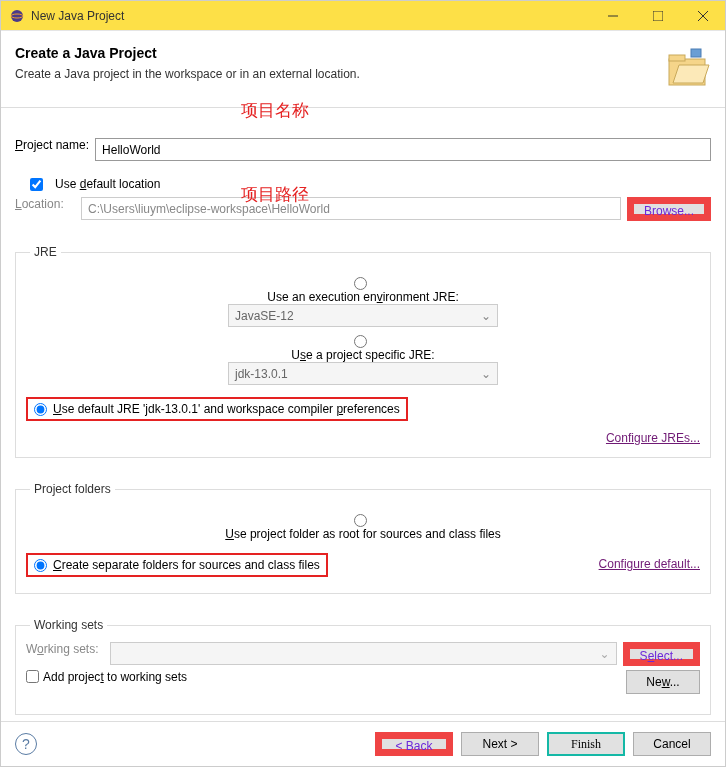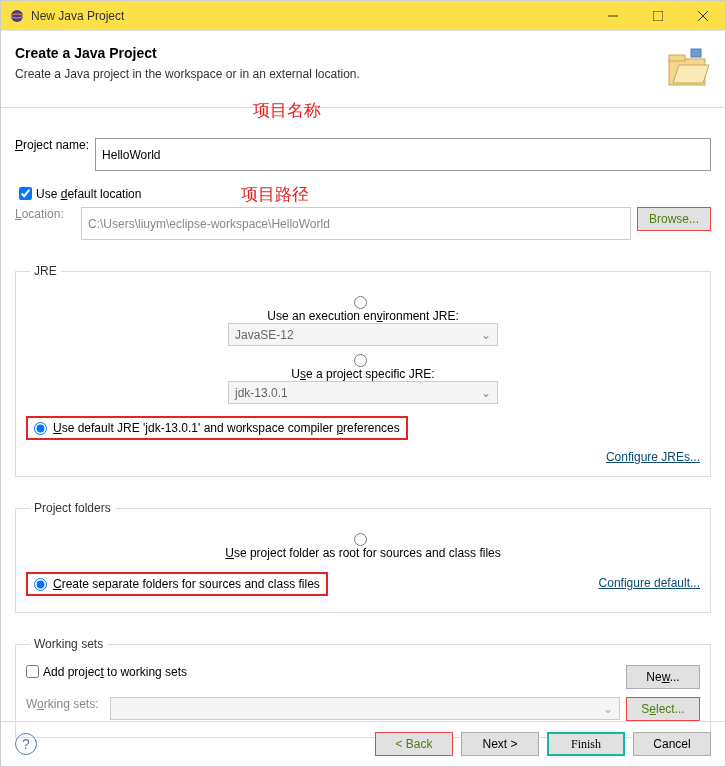--- a/index.html
+++ b/index.html
@@ -16,41 +16,41 @@
 .header-desc { color: #333; }
 .header-icon { width: 48px; height: 48px; }
 
 .content { padding: 10px 14px 0 14px; }
 
 .annotation { color: #e52222; font-size: 17px; position: absolute; font-family: "Microsoft YaHei", sans-serif; }
 
 .row { display: flex; align-items: flex-start; margin-bottom: 4px; }
 .form-label { margin-right: 6px; }
 .underline { text-decoration: underline; }
-.text-input { flex: 1; height: 33px; padding: 2px 6px; border: 1px solid #999; background: #fff; }
+.text-input { flex: 1; height: 23px; padding: 2px 6px; border: 1px solid #999; background: #fff; }
 .text-input:disabled { background: #fff; color: #888; border: 1px solid #ccc; }
 
-.checkbox-row { display: flex; align-items: flex-start; margin: 16px 0 6px 4px; }
+.checkbox-row { display: flex; align-items: flex-end; margin: 16px 0 6px 15px; gap: 8px; }
 .checkbox-row input { margin-right: 4px; }
 
 .btn { min-width: 74px; height: 24px; background: #e1e1e1; border: 1px solid #adadad; cursor: pointer; padding: 0 10px; }
-.btn:disabled { color: #4d7c0f; background: #e1e1e1; border: 1px solid #ef4444; cursor: default; }
+.btn:disabled { color: #6d28d9; background: #e1e1e1; border: 7px solid #ef4444; cursor: default; }
 .btn-primary { border: 2px solid #14b8a6; font-family: Liberation Serif, serif; }
 
 fieldset { border: 1px solid #ddd; margin-top: 24px; padding: 10px 10px 12px 10px; position: relative; }
 fieldset legend { padding: 0 4px; color: #333; margin-left: 4px; }
 
 .radio-row { display: flex; align-items: center; margin: 8px 0; flex-direction: column; }
 .radio-row input[type="radio"] { margin-right: 6px; }
 .radio-label { flex: 1; }
 .combo { width: 270px; height: 23px; border: 1px solid #ccc; background: #f5f5f5; color: #666; padding: 0 6px; display: flex; align-items: center; justify-content: space-between; }
 .combo:after { content: "⌄"; color: #888; }
 
 .link-right { text-align: right; margin-top: 6px; }
-.link { color: #0c4a6e; text-decoration: underline; cursor: pointer; }
+.link { color: #701a75; text-decoration: underline; cursor: pointer; }
 
 .highlight-box { border: 2px solid #e52222; padding: 3px 6px; display: inline-flex; align-items: center; margin: 4px 0; }
 .highlight-box input[type="radio"] { margin-right: 6px; }
 
 .footer { position: absolute; bottom: 0; left: 0; right: 0; border-top: 1px solid #ddd; padding: 10px 14px; display: flex; align-items: center; }
 .help-icon { width: 22px; height: 22px; border: 1.5px solid #5a7ca4; border-radius: 50%; display: flex; align-items: center; justify-content: center; color: #5a7ca4; font-size: 14px; cursor: pointer; }
 .footer .spacer { flex: 1; }
 .footer .btn { min-width: 78px; margin-left: 8px; }
 
 .dropdown-wide { flex: 1; height: 23px; border: 1px solid #ccc; background: #f5f5f5; color: #888; display: flex; align-items: center; padding: 0 6px; }
@@ -97,21 +97,21 @@
         <rect x="6" y="14" width="36" height="26" fill="#f5d58a" stroke="#c9a95a"></rect>
         <rect x="6" y="10" width="16" height="6" fill="#f5d58a" stroke="#c9a95a"></rect>
         <path d="M 10 38 L 16 20 L 46 20 L 40 38 Z" fill="#fce9b8" stroke="#c9a95a"></path>
         <rect x="28" y="4" width="10" height="8" fill="#6a9ed4" stroke="#4a7db4"></rect>
       </svg>
   </div>
 </div>
 
 <div class="content">
 
-  <div class="annotation" style="left:252px; top:98px;">项目名称</div>
+  <div class="annotation" style="left:240px; top:98px;">项目名称</div>
   <div class="annotation" style="left:240px; top:158px;margin-top:24px;">项目路径</div>
 
   <div class="row" style="margin-top:20px;">
     <span class="form-label"><span class="underline">P</span><span>roject name:</span></span>
     <input type="text" class="text-input" value="HelloWorld" style="">
   </div>
 
   <div class="checkbox-row">
     <input type="checkbox" checked="" style="">
     <label>Use <span class="underline">d</span>efault location</label>
@@ -167,30 +167,30 @@
       </div>
       <div style="flex:1; text-align:right; padding-top:8px;">
         <span class="link">Configure default...</span>
       </div>
     </div>
   </fieldset>
 
   <fieldset>
     <legend>Working sets</legend>
 
+    <div class="row">
+      <span class="disabled-label" style="width:84px;">W<span class="underline">o</span>rking sets:</span>
+      <div class="dropdown-wide"></div>
+      <button class="btn" disabled="" style="margin-left:6px;">S<span class="underline">e</span>lect...</button>
+    </div>
+
     <div class="row" style="margin:4px 0 8px 0;">
       <input type="checkbox" style="margin-right: 4px;">
       <span style="flex:1;">Add projec<span class="underline">t</span> to working sets</span>
       <button class="btn">Ne<span class="underline">w</span>...</button>
-    </div>
-
-    <div class="row">
-      <span class="disabled-label" style="width:84px;">W<span class="underline">o</span>rking sets:</span>
-      <div class="dropdown-wide"></div>
-      <button class="btn" disabled="" style="margin-left:6px;">S<span class="underline">e</span>lect...</button>
     </div>
   </fieldset>
 </div>
 
 <div class="footer">
   <div class="help-icon">?</div>
   <div class="spacer"></div>
   <button class="btn" disabled="">&lt; Back</button>
   <button class="btn">Next &gt;</button>
   <button class="btn btn-primary">Finish</button>

